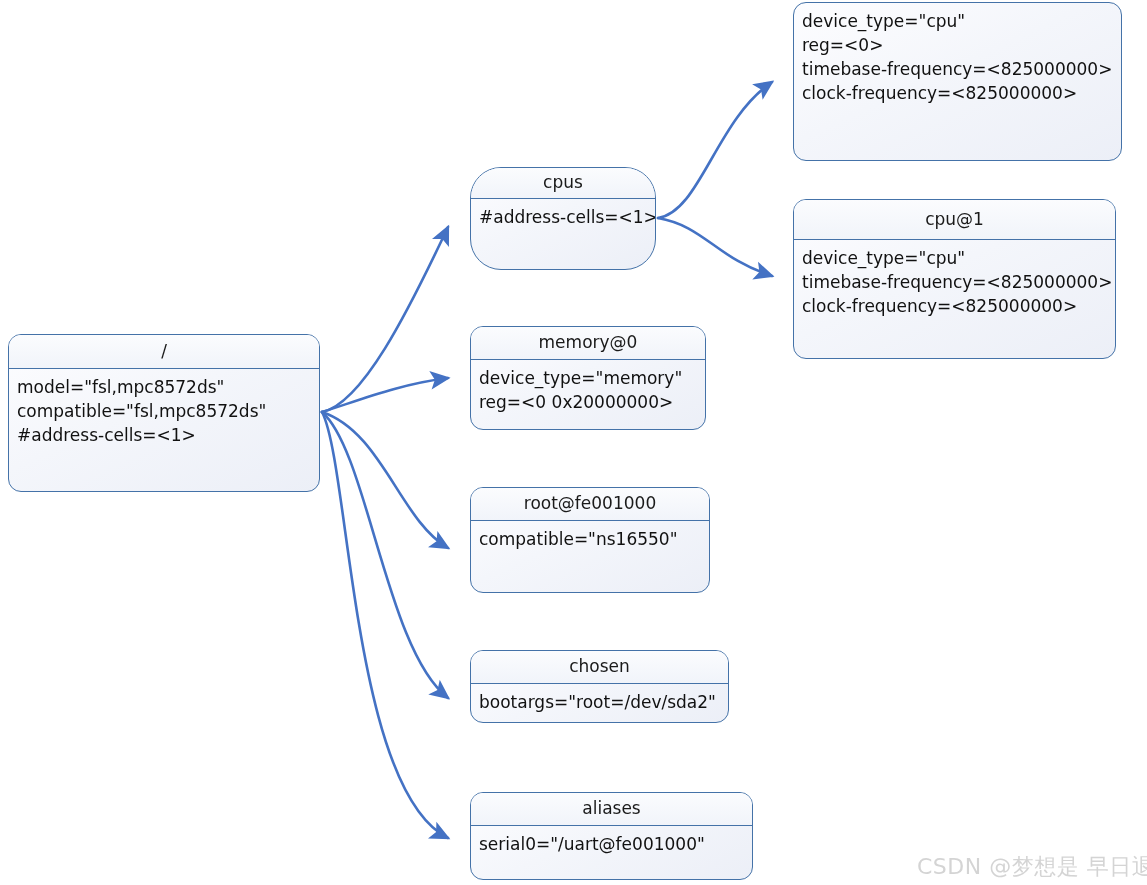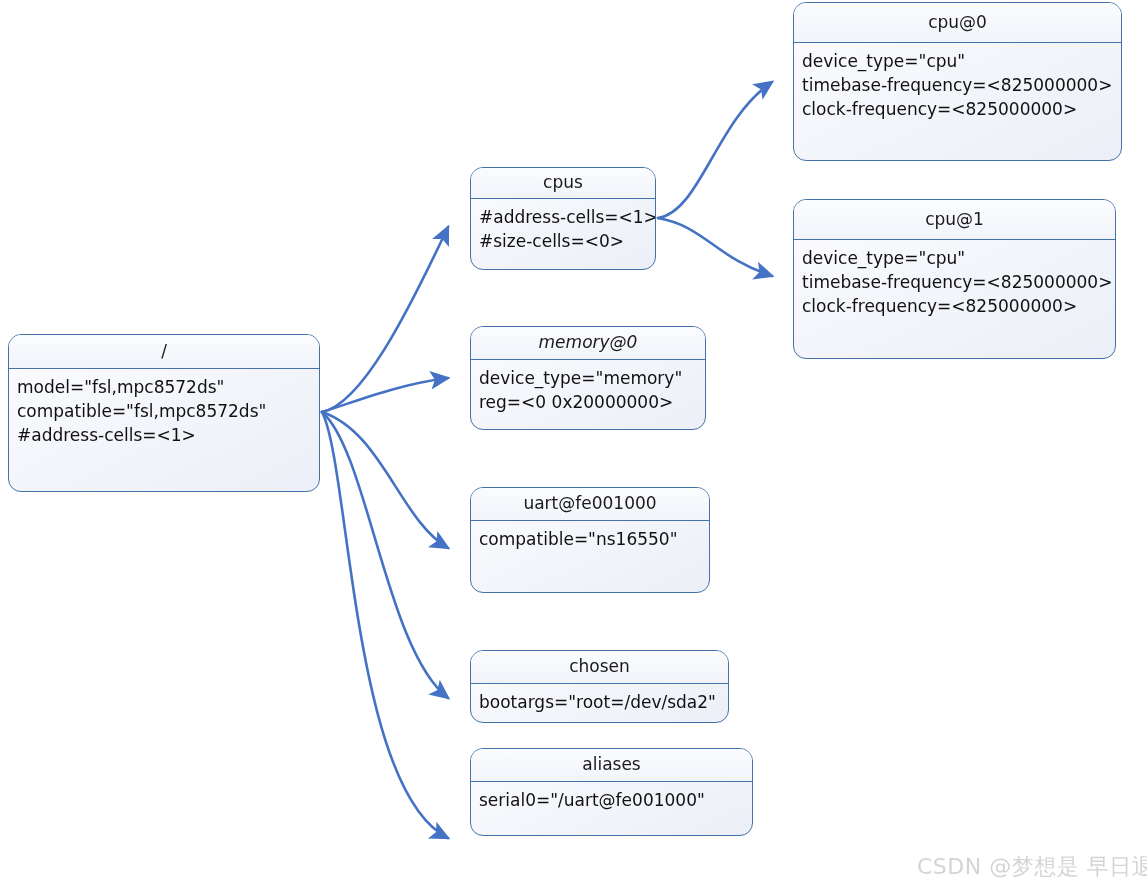--- a/index.html
+++ b/index.html
@@ -88,63 +88,62 @@
 
   <div id="node-layer">
       <div class="node" style="left: 8px; top: 334px; width: 312px; height: 158px;">
         <div class="node-title" style="height: 34px;">/</div>
         <div class="node-body">
           <div class="prop">model="fsl,mpc8572ds"</div>
           <div class="prop">compatible="fsl,mpc8572ds"</div>
           <div class="prop">#address-cells=&lt;1&gt;</div>
         </div>
       </div>
-      <div class="node" style="left: 470px; top: 167px; width: 186px; height: 103px;">
+      <div class="node" style="left: 470px; top: 167px; width: 186px; height: 103px; border-radius: 31px;">
         <div class="node-title" style="height: 31px;">cpus</div>
         <div class="node-body">
           <div class="prop">#address-cells=&lt;1&gt;</div>
-          <div class="prop">#size-cells=&lt;0&gt;</div>
         </div>
       </div>
       <div class="node" style="left: 793px; top: 2px; width: 329px; height: 159px;">
-        <div class="node-title" style="height: 40px;">cpu@0</div>
         <div class="node-body">
           <div class="prop">device_type="cpu"</div>
+          <div class="prop">reg=&lt;0&gt;</div>
           <div class="prop">timebase-frequency=&lt;825000000&gt;</div>
           <div class="prop">clock-frequency=&lt;825000000&gt;</div>
         </div>
       </div>
       <div class="node" style="left: 793px; top: 199px; width: 323px; height: 160px;">
         <div class="node-title" style="height: 40px;">cpu@1</div>
         <div class="node-body">
           <div class="prop">device_type="cpu"</div>
           <div class="prop">timebase-frequency=&lt;825000000&gt;</div>
           <div class="prop">clock-frequency=&lt;825000000&gt;</div>
         </div>
       </div>
       <div class="node" style="left: 470px; top: 326px; width: 236px; height: 104px;">
-        <div class="node-title" style="height: 33px; font-style: italic;">memory@0</div>
+        <div class="node-title" style="height: 33px;">memory@0</div>
         <div class="node-body">
           <div class="prop">device_type="memory"</div>
           <div class="prop">reg=&lt;0 0x20000000&gt;</div>
         </div>
       </div>
       <div class="node" style="left: 470px; top: 487px; width: 240px; height: 106px;">
-        <div class="node-title" style="height: 33px;">uart@fe001000</div>
+        <div class="node-title" style="height: 33px;">root@fe001000</div>
         <div class="node-body">
           <div class="prop">compatible="ns16550"</div>
         </div>
       </div>
       <div class="node" style="left: 470px; top: 650px; width: 259px; height: 73px;">
         <div class="node-title" style="height: 33px;">chosen</div>
         <div class="node-body">
           <div class="prop">bootargs="root=/dev/sda2"</div>
         </div>
       </div>
-      <div class="node" style="left: 470px; top: 748px; width: 283px; height: 88px;">
+      <div class="node" style="left: 470px; top: 792px; width: 283px; height: 88px;">
         <div class="node-title" style="height: 33px;">aliases</div>
         <div class="node-body">
           <div class="prop">serial0="/uart@fe001000"</div>
         </div>
       </div>
     </div>
 
   <div class="watermark" style="left: 917px; top: 852px;">CSDN @梦想是 早日退休</div>
 
 </div>

